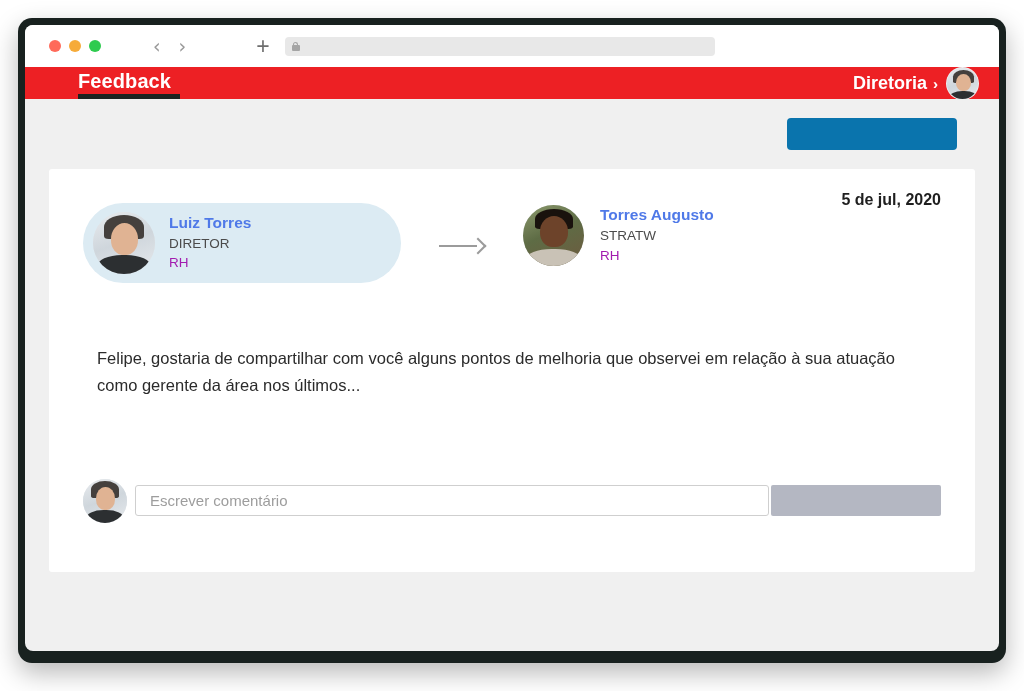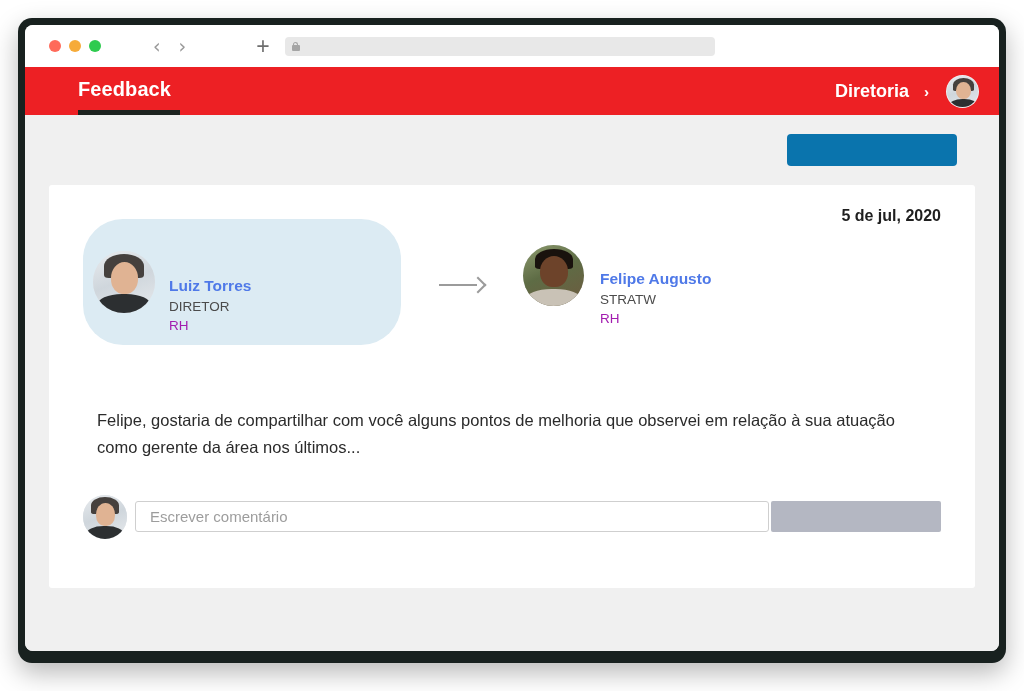--- a/index.html
+++ b/index.html
@@ -72,21 +72,21 @@
     padding: 0 7px;
   }
   .lock-icon { width: 8px; height: 9px; position: relative; opacity: .55; }
   .lock-icon .body { position: absolute; bottom: 0; left: 0; width: 8px; height: 5.5px; background: #6f6f6f; border-radius: 1px; }
   .lock-icon .shackle { position: absolute; top: 0; left: 1.6px; width: 4.8px; height: 4.5px;
     border: 1.3px solid #6f6f6f; border-bottom: none; border-radius: 3px 3px 0 0; }
   .url-text { font-size: 10px; color: #8a8a8a; margin-left: 5px; }
 
   
   .app-header {
-    height: 48px;
+    height: 32px;
     background: #ed2024;
     display: flex;
     align-items: center;
     position: relative;
   }
   .app-title {
     color: #ffffff;
     font-size: 20px;
     font-weight: bold;
     margin-left: 53px;
@@ -111,21 +111,21 @@
     align-items: center;
     pointer-events: none;
   }
   .logo { position: relative; width: 128px; height: 36px; }
   .logo svg { display: block; }
 
   .header-right {
     margin-left: auto;
     display: flex;
     align-items: center;
-    gap: 17px;
+    gap: 8px;
     margin-right: 20px;
   }
   .org-name { color: #ffffff; font-size: 18px; font-weight: bold; }
   .chev { color: #ffffff; font-size: 15px; font-weight: bold; margin-left: -2px; }
   .header-avatar {
     width: 33px; height: 33px; border-radius: 50%;
     overflow: hidden; background: #cfd6dd; position: relative;
     border: 1px solid rgba(255,255,255,.45);
   }
 
@@ -197,21 +197,21 @@
 
   .sender-pill {
     background: #dcebf3;
     border-radius: 40px;
     padding: 9px 38px 9px 10px;
     display: flex;
     align-items: center;
     gap: 14px;
     min-width: 318px;
   }
-  .person-name { color: #4f79e8; font-size: 15.5px; font-weight: bold; line-height: 1.35; margin-top: 48px; }
+  .person-name { color: #4f79e8; font-size: 15.5px; font-weight: bold; line-height: 1.35; }
   .person-role { color: #4b4b4b; font-size: 13.5px; line-height: 1.45; }
   .person-dept { color: #a21caf; font-size: 13.5px; line-height: 1.45; }
 
   .arrow {
     margin: 0 38px;
     align-self: center;
     position: relative;
     top: 3px;
     width: 46px; height: 14px;
   }
@@ -346,21 +346,21 @@
           </span>
 
           <div class="receiver">
             <span class="av av-felipe" style="width:61px;height:61px;flex:0 0 61px;">
               <span class="bg"></span>
               <span class="hair" style="left:12px;top:4px;width:38px;height:20px;"></span>
               <span class="head" style="left:17px;top:11px;width:28px;height:31px;"></span>
               <span class="torso" style="left:3px;top:44px;width:55px;height:22px;"></span>
             </span>
             <span>
-              <span class="person-name" style="display:block">Felipe Augusto</span>
+              <span class="person-name" style="display:block">Torres Augusto</span>
               <span class="person-role" style="display:block">STRATW</span>
               <span class="person-dept" style="display:block">RH</span>
             </span>
           </div>
 
           <span class="date">5 de jul, 2020</span>
         </div>
 
         <div class="feedback-text">Felipe, gostaria de compartilhar com você alguns pontos de melhoria que observei em relação à sua atuação como gerente da área nos últimos...</div>
 

